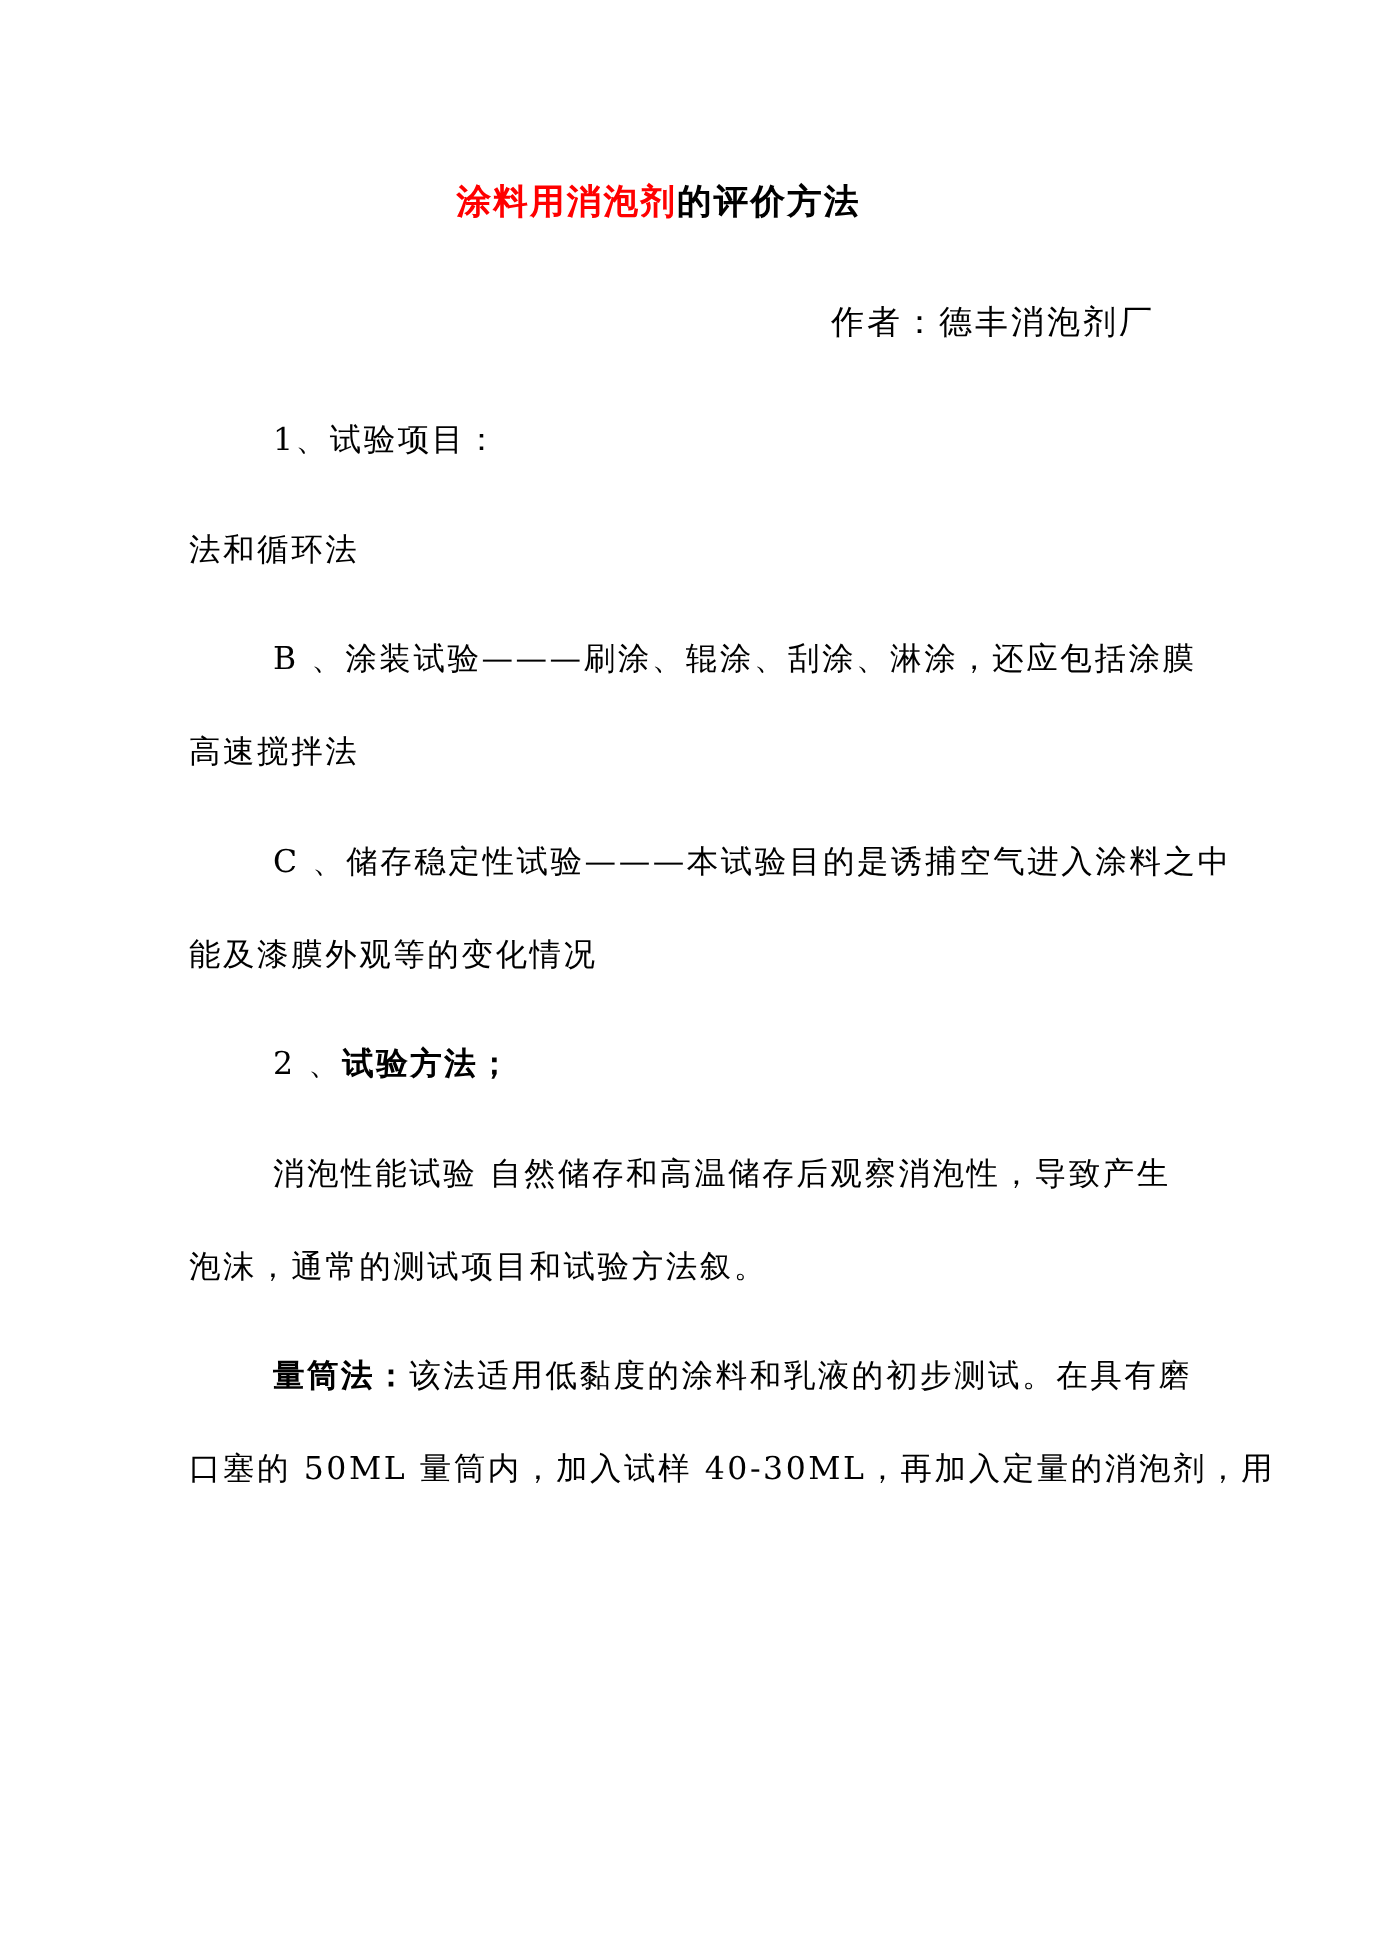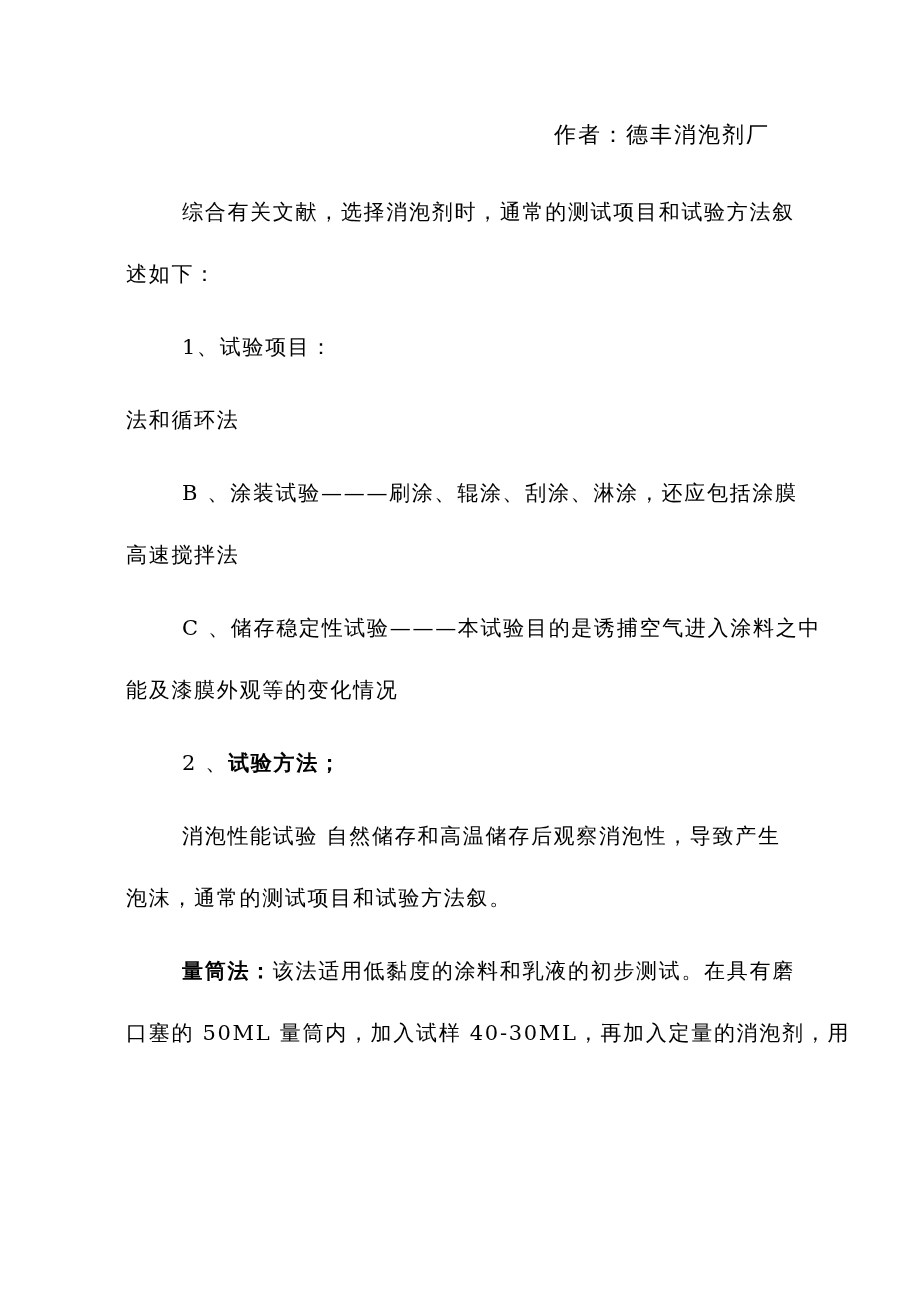--- a/index.html
+++ b/index.html
@@ -47,28 +47,25 @@
     white-space: nowrap;
   }
   .line.indent { text-indent: 56px; }
   .seg-normal { font-weight: normal; }
   .seg-bold { font-weight: bold; }
 </style>
 </head>
 <body>
 
 <div class="page">
+  <div class="doc-title"><span class="title-red">涂料用消泡剂</span><span>的评价方法</span></div>
 
   <div class="author-line">作者：德丰消泡剂厂</div>
 
   <div class="doc-body">
-      <div class="para">
-        <div class="line indent"><span class="seg-normal">综合有关文献，选择消泡剂时，通常的测试项目和试验方法叙</span></div>
-        <div class="line"><span class="seg-normal">述如下：</span></div>
-      </div>
       <div class="para">
         <div class="line indent"><span class="seg-normal">1、试验项目：</span></div>
       </div>
       <div class="para">
         <div class="line"><span class="seg-normal">法和循环法</span></div>
       </div>
       <div class="para">
         <div class="line indent"><span class="seg-normal">B 、涂装试验———刷涂、辊涂、刮涂、淋涂，还应包括涂膜</span></div>
         <div class="line"><span class="seg-normal">高速搅拌法</span></div>
       </div>

